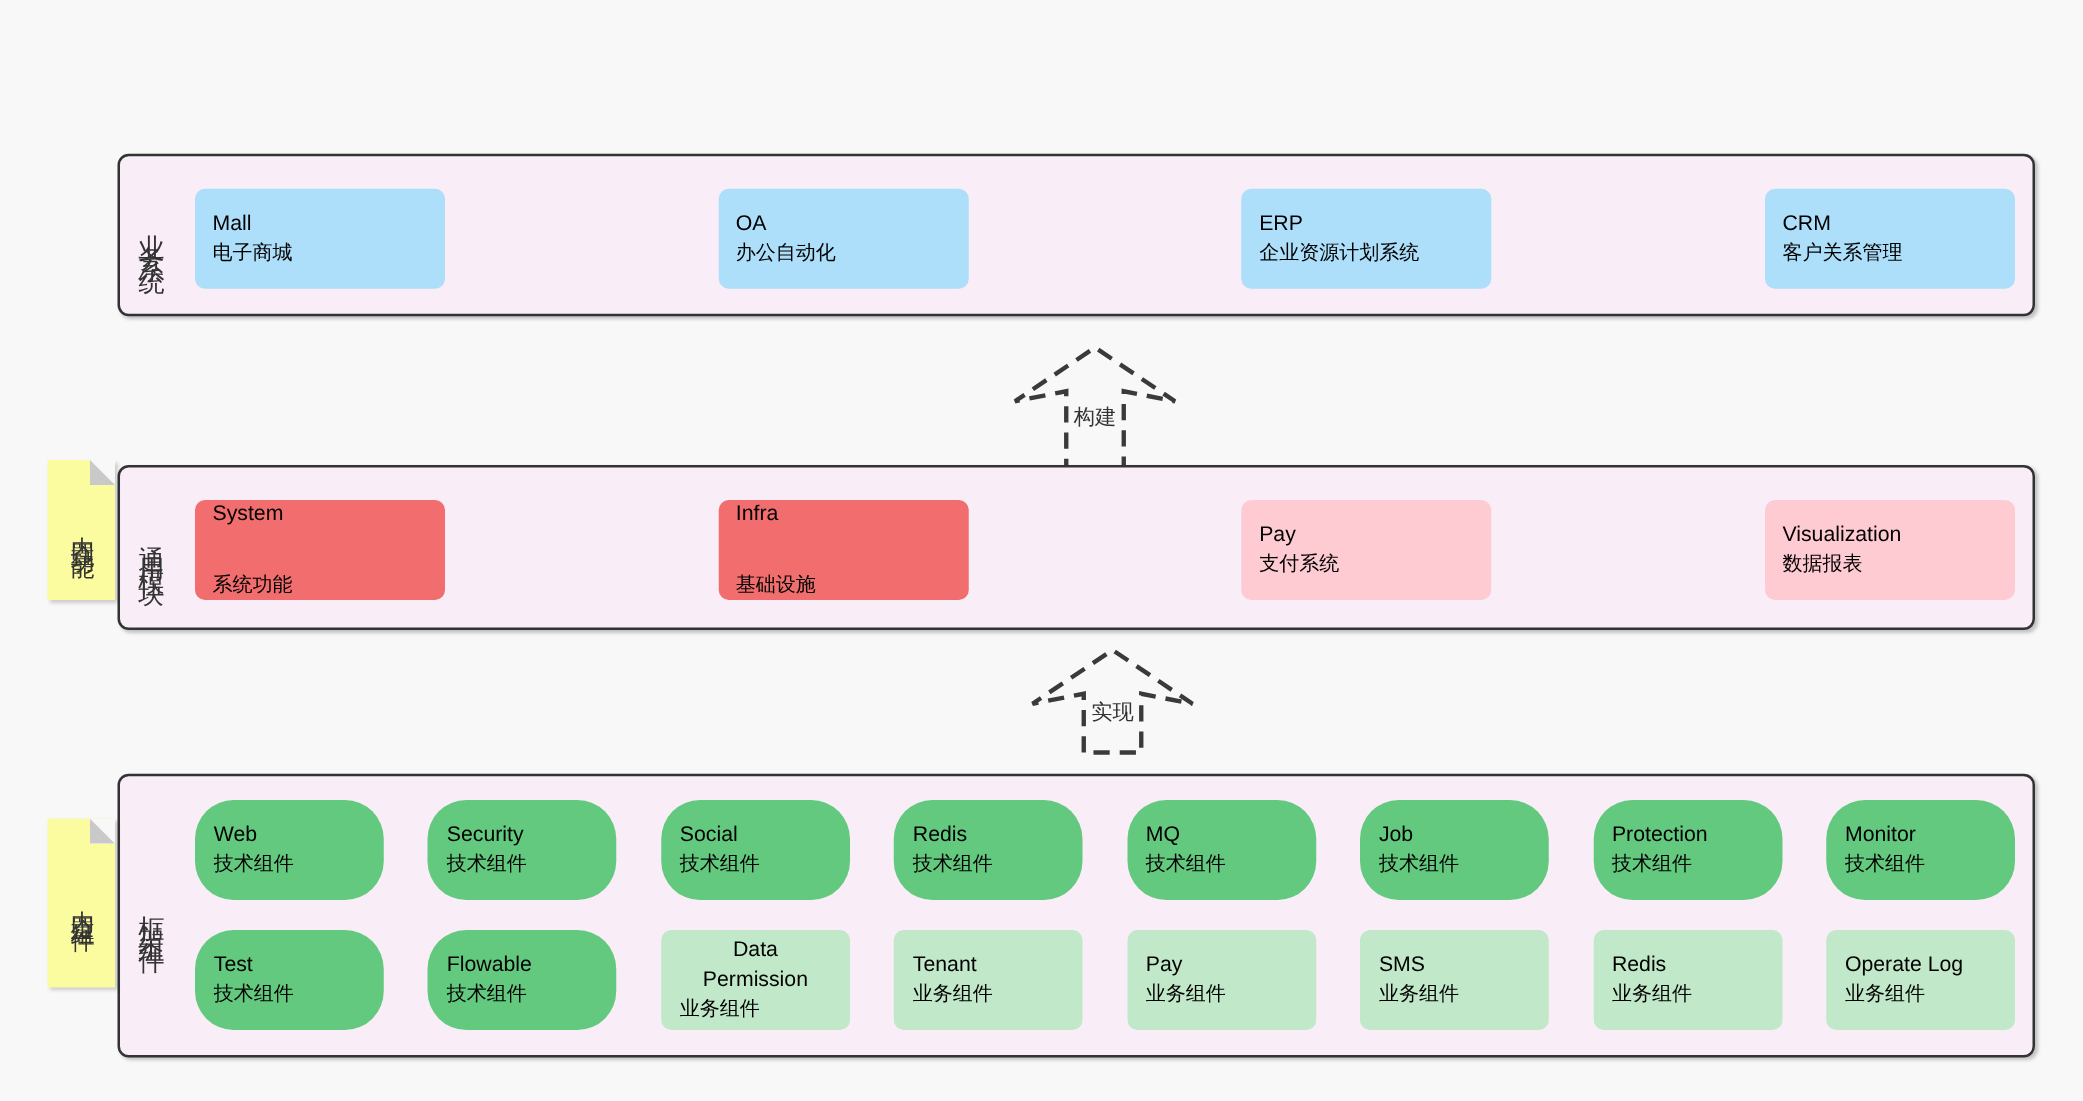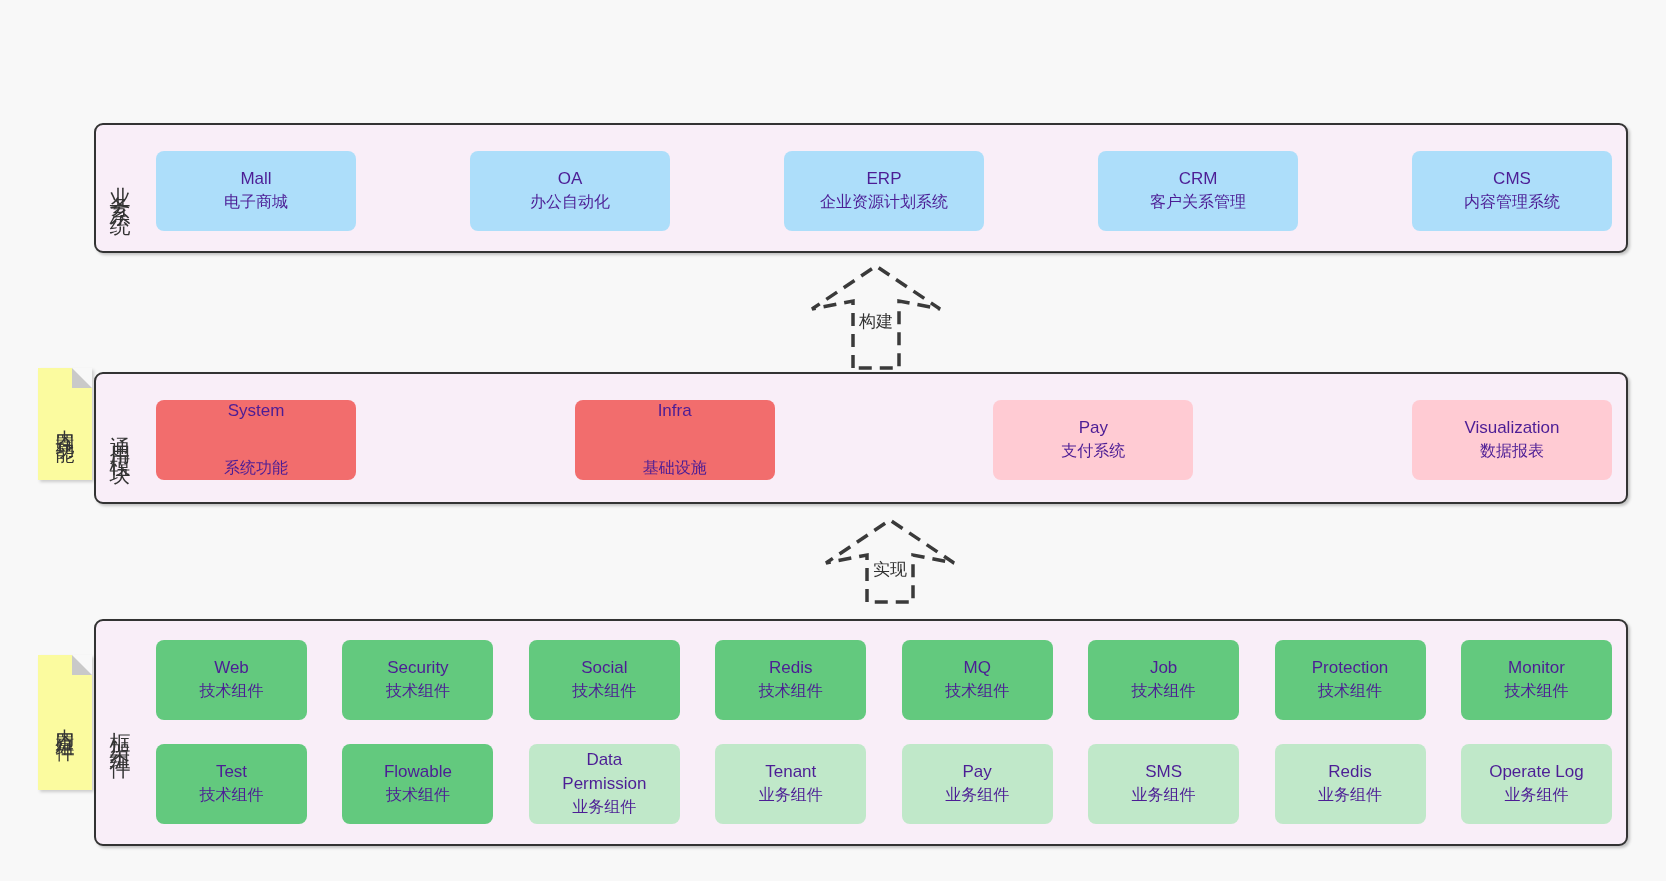--- a/index.html
+++ b/index.html
@@ -19,35 +19,35 @@
                writing-mode:vertical-rl;text-orientation:upright;
                font-size:21px;letter-spacing:9px;color:#333;}
 
   .row{position:absolute;left:60px;right:14px;display:flex;justify-content:space-between;}
   .row-six{top:26px;}
   .row-c1{top:19px;}
   .row-c2{top:123px;}
 
   
   .box{height:80px;border-radius:8px;box-sizing:border-box;padding:0 14px;
-       display:flex;flex-direction:column;align-items:center;justify-content:center;
-       text-align:center;color:#4c1d95;}
+       display:flex;flex-direction:column;align-items:flex-start;justify-content:center;
+       text-align:center;color:#000000;}
   .box .en{font-size:17px;line-height:24px;}
-  .box .zh{font-size:16px;line-height:24px;font-family:Liberation Mono, monospace;}
+  .box .zh{font-size:16px;line-height:24px;}
   .w6{width:200px;}
   .w8{width:151px;padding:0 15px;}
   .blue{background:#addefa;}
   .red{background:#f26d6d;gap:34px;}
   .pink{background:#ffcbd3;}
-  .green{background:#63c97e;}
+  .green{background:#63c97e;border-radius:31px;}
   .lightgreen{background:#c0e8c9;}
 
   
   .arrow{position:absolute;}
-  #arrow-build{left:806px;top:260px;width:140px;height:110px;}
+  #arrow-build{left:806px;top:272px;width:140px;height:110px;}
   #arrow-implement{left:820px;top:514px;width:140px;height:90px;}
   .arrow svg{display:block;}
   .arrow-label{position:absolute;left:50%;transform:translateX(-50%);
                background:#f8f8f8;font-size:17px;padding:0 3px;white-space:nowrap;color:#333;}
   #arrow-build .arrow-label{top:50px;}
   #arrow-implement .arrow-label{top:44px;}
 
   
   .sticky{position:absolute;width:54px;background:#fbfb9f;z-index:5;
           box-shadow:2px 2px 3px rgba(0,0,0,0.18);
@@ -76,24 +76,20 @@
         <span class="zh">办公自动化</span>
       </div>
       <div class="box w6 blue">
         <span class="en">ERP</span>
         <span class="zh">企业资源计划系统</span>
       </div>
       <div class="box w6 blue">
         <span class="en">CRM</span>
         <span class="zh">客户关系管理</span>
       </div>
-      <div class="box w6 blue">
-        <span class="en">CMS</span>
-        <span class="zh">内容管理系统</span>
-      </div>
     </div>
   </div>
 
   <div class="arrow" id="arrow-build">
     <svg width="140" height="110" viewBox="0 0 140 110">
       <path d="M47,108 L47,41 L6,49 L70,6 L134,49 L93,41 L93,108 Z" fill="#f8f8f8" stroke="#3a3a3a" stroke-width="3.5" stroke-dasharray="13 8" stroke-linejoin="miter"></path>
     </svg>
     <span class="arrow-label">构建</span>
   </div>
 

